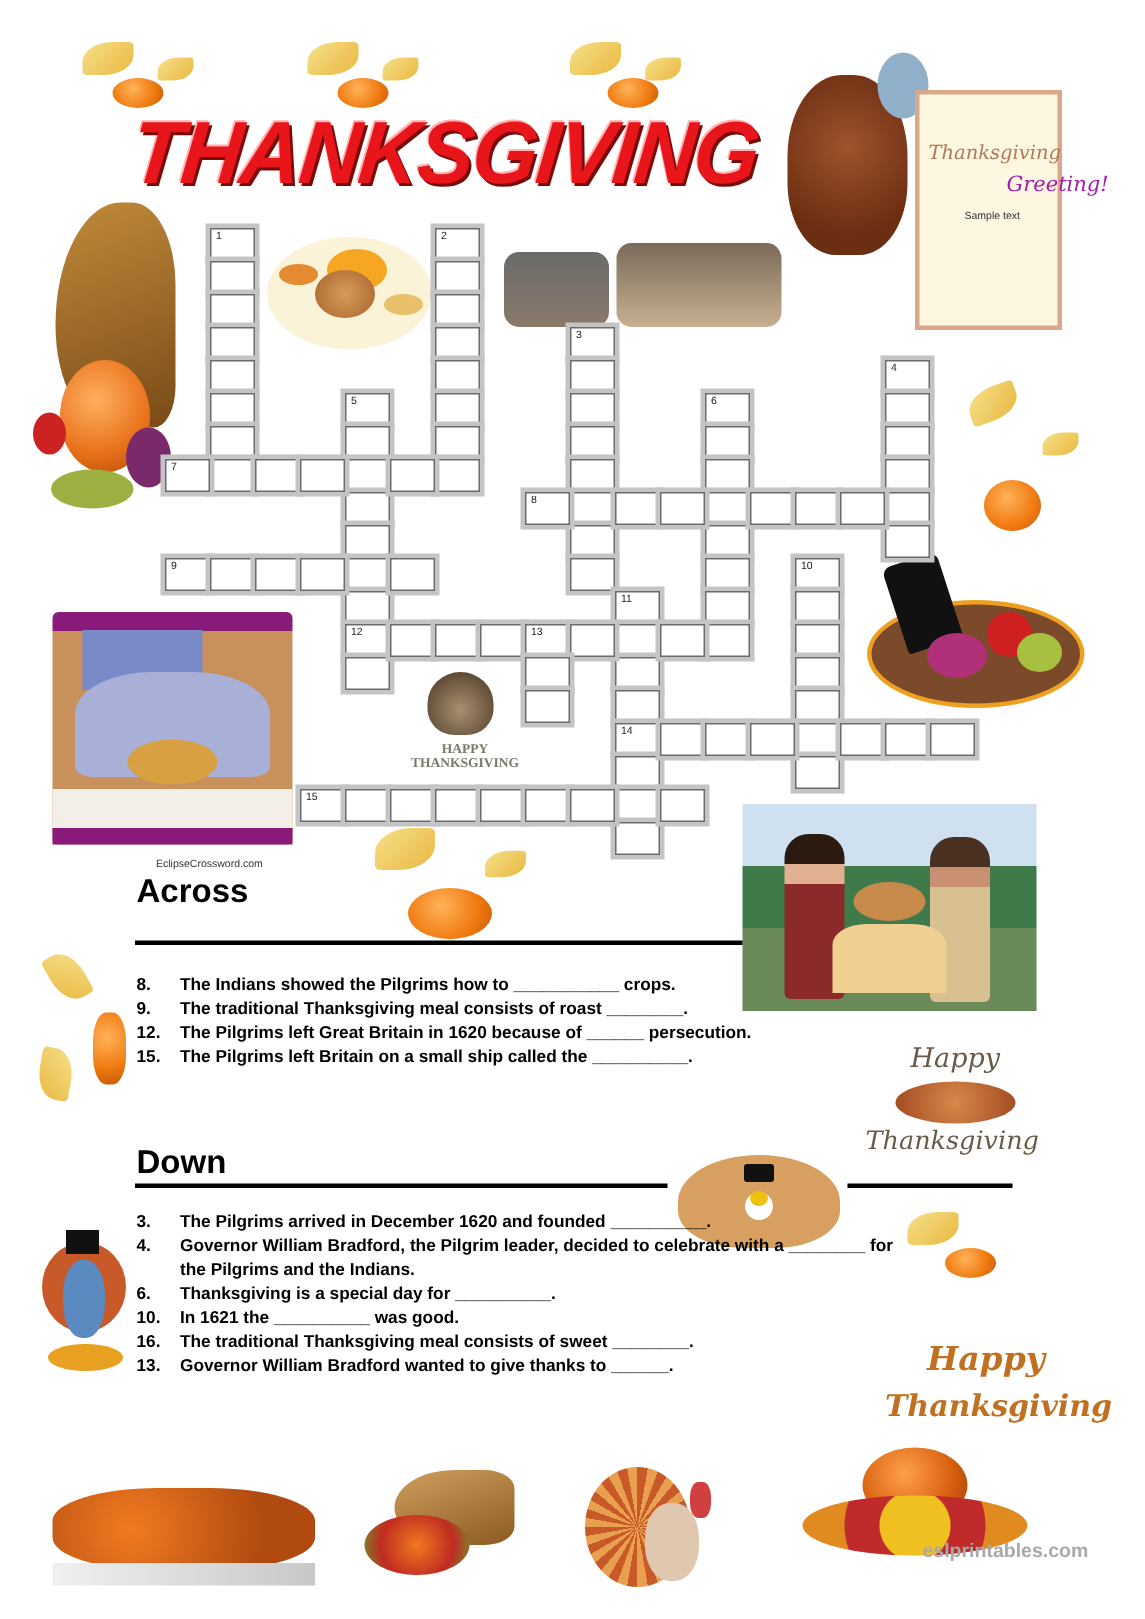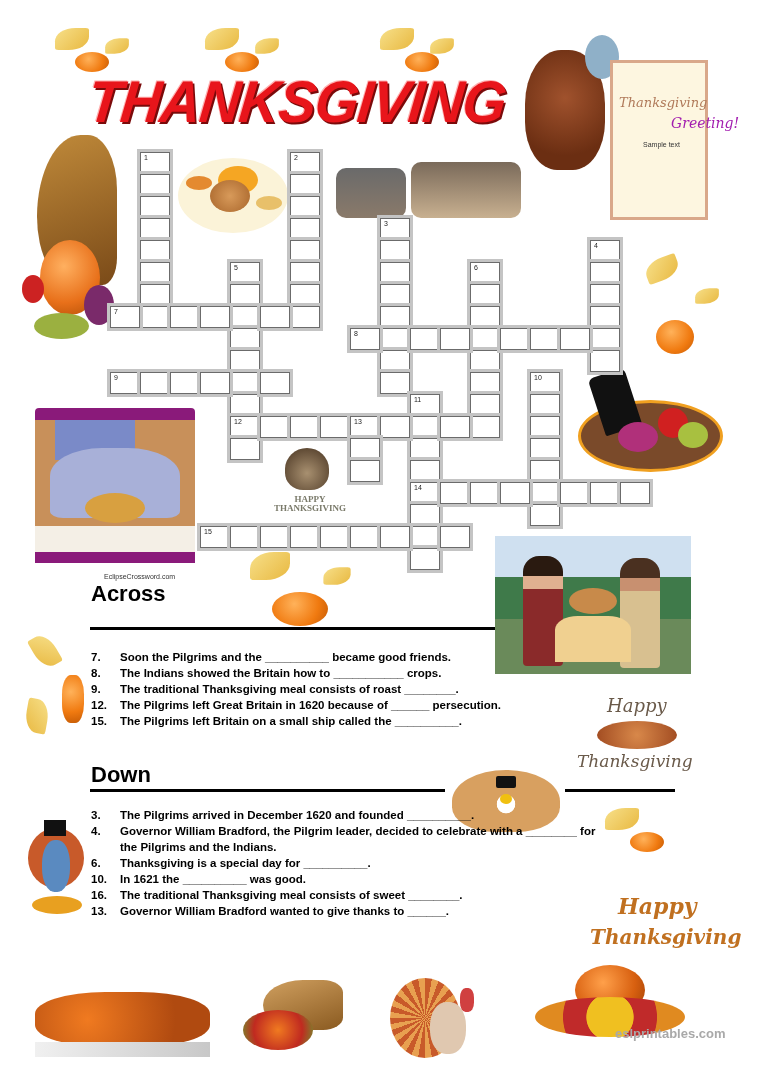--- a/index.html
+++ b/index.html
@@ -248,22 +248,21 @@
   <div class="abs" style="left:28px;top:20px;width:40px;height:110px;border-radius:16px 16px 4px 4px;background:linear-gradient(#2a1a10 0 18%,#e0b090 18% 30%,#8a2a2a 30% 100%);"></div>
   <div class="abs" style="left:125px;top:22px;width:40px;height:110px;border-radius:16px 16px 4px 4px;background:linear-gradient(#4a3020 0 18%,#c89070 18% 30%,#d8c090 30% 100%);"></div>
   <div class="abs" style="left:74px;top:52px;width:48px;height:26px;border-radius:50%;background:#c88a4a;"></div>
   <div class="abs" style="left:60px;top:80px;width:76px;height:46px;background:#f0d090;border-radius:30% 30% 0 0;"></div>
 </div>
 
 <div class="abs heading" style="left:91px;top:581px;">Across</div>
 <div class="abs rule" style="left:90px;top:627px;width:405px;"></div>
 
 <div class="abs" id="across-list" style="left:91px;top:649px;">
-    <div class="clue"><span class="n">7.</span><span>Soon the Pilgrims and the __________ became good friends.</span></div>
-    <div class="clue"><span class="n">8.</span><span>The Indians showed the Britain how to ___________ crops.</span></div>
+    <div class="clue"><span class="n">8.</span><span>The Indians showed the Pilgrims how to ___________ crops.</span></div>
     <div class="clue"><span class="n">9.</span><span>The traditional Thanksgiving meal consists of roast ________.</span></div>
     <div class="clue"><span class="n">12.</span><span>The Pilgrims left Great Britain in 1620 because of ______ persecution.</span></div>
     <div class="clue"><span class="n">15.</span><span>The Pilgrims left Britain on a small ship called the __________.</span></div>
   </div>
 
 <div class="abs leaf" style="left:28px;top:640px;transform:rotate(60deg)"></div>
 <div class="abs pumpkin" style="left:62px;top:675px;width:22px;height:48px;border-radius:40%;"></div>
 <div class="abs leaf" style="left:20px;top:705px;transform:rotate(100deg)"></div>
 
 <div class="abs" style="left:575px;top:695px;width:125px;height:85px;">

